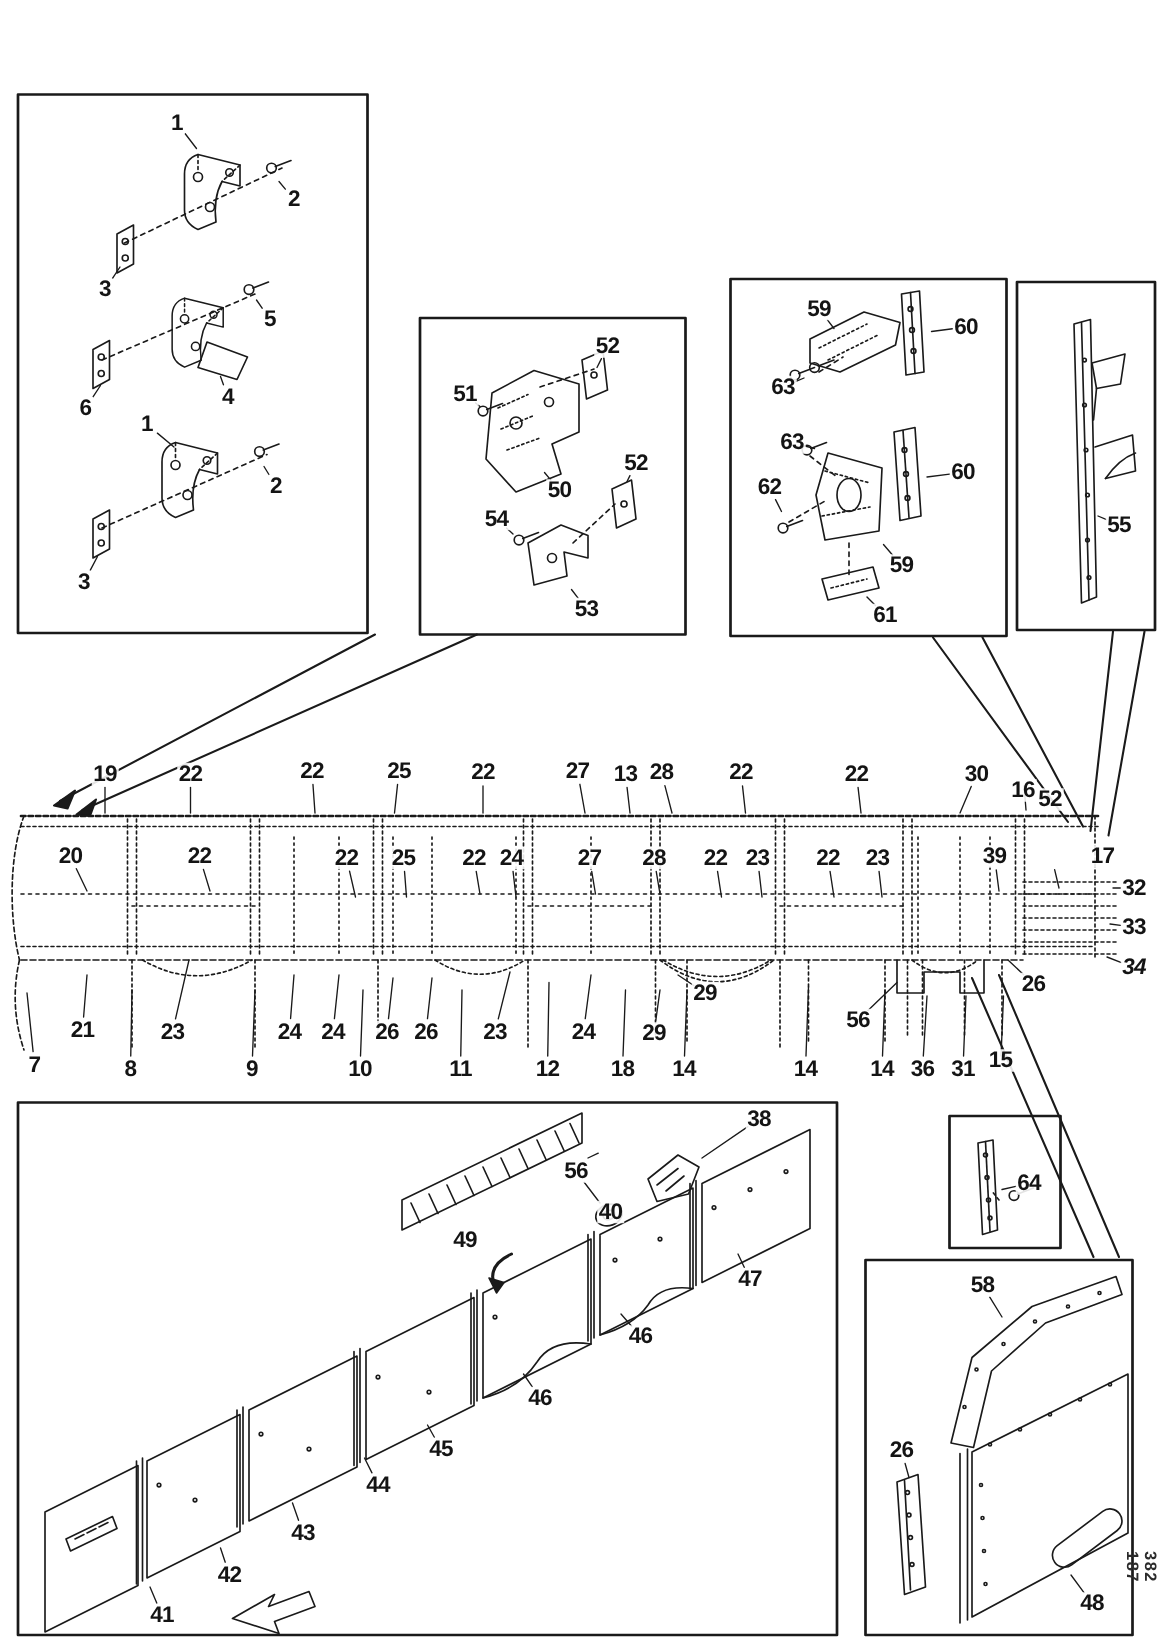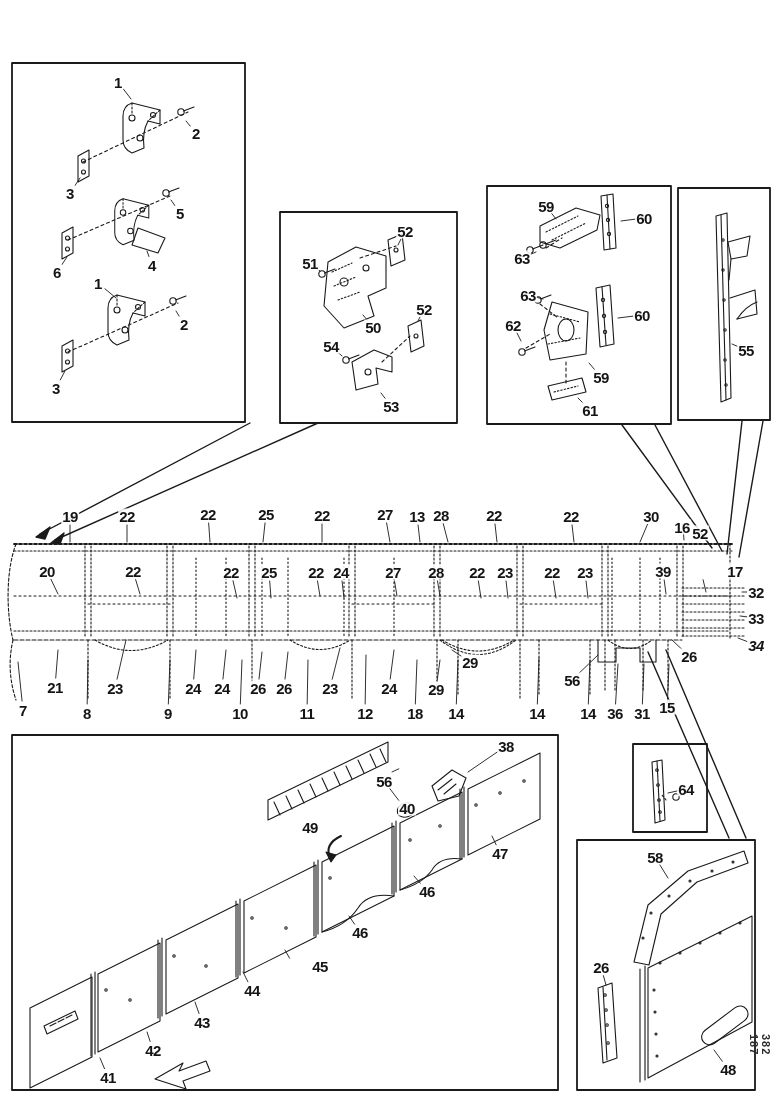--- a/index.html
+++ b/index.html
@@ -436,21 +436,21 @@
       <span class="part-label" style="left: 615px; top: 713px;">36</span>
       <span class="part-label" style="left: 642px; top: 713px;">31</span>
       <span class="part-label" style="left: 667px; top: 707px;">15</span>
       <span class="part-label" style="left: 506px; top: 746px;">38</span>
       <span class="part-label" style="left: 407px; top: 808px;">40</span>
       <span class="part-label" style="left: 384px; top: 781px;">56</span>
       <span class="part-label" style="left: 310px; top: 827px;">49</span>
       <span class="part-label" style="left: 500px; top: 853px;">47</span>
       <span class="part-label" style="left: 427px; top: 891px;">46</span>
       <span class="part-label" style="left: 360px; top: 932px;">46</span>
-      <span class="part-label" style="left: 294px; top: 966px; margin-left: 26px;">45</span>
+      <span class="part-label" style="left: 294px; top: 966px;">45</span>
       <span class="part-label" style="left: 252px; top: 990px;">44</span>
       <span class="part-label" style="left: 202px; top: 1022px;">43</span>
       <span class="part-label" style="left: 153px; top: 1050px;">42</span>
       <span class="part-label" style="left: 108px; top: 1077px;">41</span>
       <span class="part-label" style="left: 686px; top: 789px;">64</span>
       <span class="part-label" style="left: 655px; top: 857px;">58</span>
       <span class="part-label" style="left: 601px; top: 967px;">26</span>
       <span class="part-label" style="left: 728px; top: 1069px;">48</span>
     </div>
 

